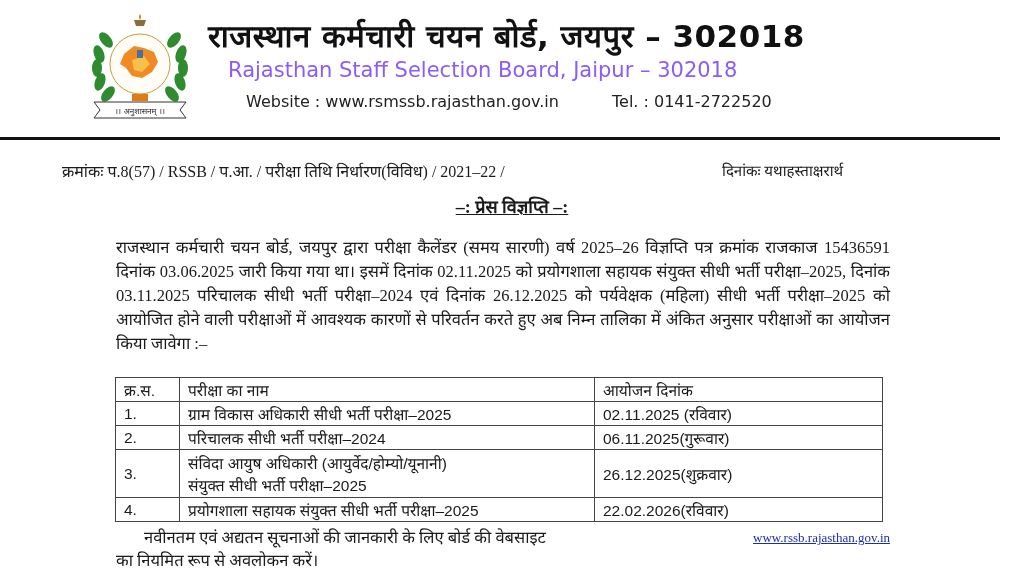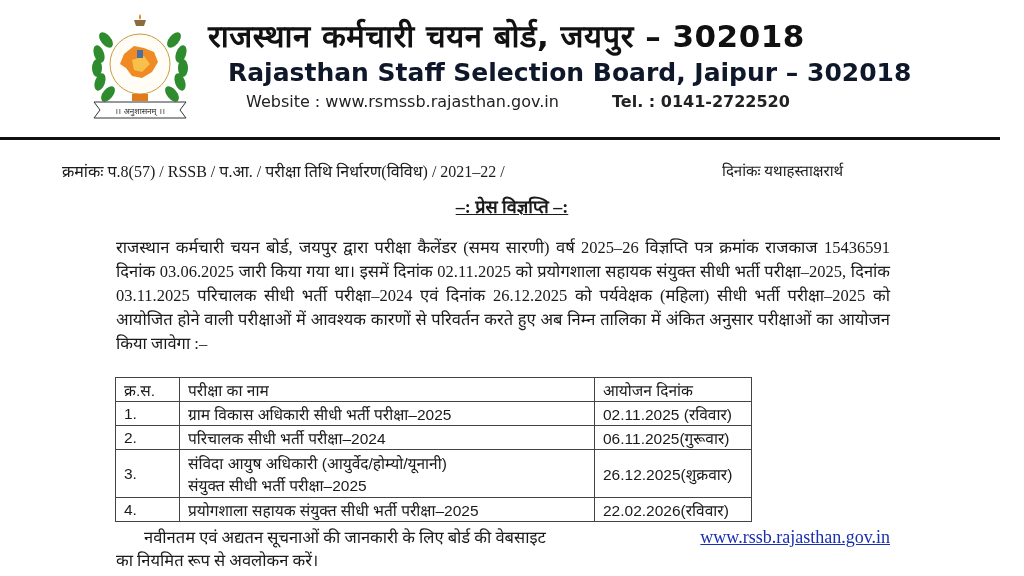--- a/index.html
+++ b/index.html
@@ -1,37 +1,37 @@
 <!DOCTYPE html>
 <html><head>
 <meta charset="utf-8">
 <style>
   html, body { margin:0; padding:0; }
   body { width:1024px; height:576px; background:#ffffff; position:relative; overflow:hidden; color:#1a1a1a; font-family:"Liberation Sans", sans-serif; }
   .abs { position:absolute; }
   .logo { left:84px; top:10px; width:112px; height:112px; }
   .hi-title { left:208px; top:14px; font-size:31px; font-weight:bold; letter-spacing:0.5px; white-space:nowrap; color:#111; font-family:"DejaVu Sans", sans-serif; }
-  .en-title { left:228px; top:58px; font-size:25px; font-weight:bold; white-space:nowrap; color:#0f172a; font-family:"DejaVu Sans", sans-serif; }
+  .en-title { left:228px; top:58px; font-size:21px; font-weight:normal; white-space:nowrap; color:#8b5cf6; font-family:"DejaVu Sans", sans-serif; }
   .website { left:246px; top:92px; font-size:16px; white-space:nowrap; color:#222; font-family:"DejaVu Sans", sans-serif; }
-  .tel { left:612px; top:92px; font-size:16px; white-space:nowrap; color:#222; font-family:"DejaVu Sans", sans-serif;font-weight:bold; }
+  .tel { left:612px; top:92px; font-size:16px; white-space:nowrap; color:#222; font-family:"DejaVu Sans", sans-serif; }
   .rule { left:0; top:137px; width:1000px; height:3px; background:#111; }
   .ref { left:62px; top:160px; font-size:16px; white-space:nowrap; font-family:Liberation Serif, serif; }
   .dated { left:722px; top:160px; font-size:15px; white-space:nowrap; font-family:"Liberation Serif", serif; }
   .press { left:0; width:1024px; top:194px; text-align:center; font-size:18px; font-weight:bold; font-family:"Liberation Serif", serif; }
   .press span { text-decoration:underline;margin-top:16px; }
   .para { left:116px; top:236px; width:774px; font-size:16.5px; line-height:24px; text-align:justify; font-family:"Liberation Serif", serif; }
-  table.sched { position:absolute; left:115px; top:377px; width:637px; border-collapse:collapse; font-family:"Liberation Sans", sans-serif; font-size:15.5px; }
+  table.sched { position:absolute; left:115px; top:377px; width:768px; border-collapse:collapse; font-family:"Liberation Sans", sans-serif; font-size:15.5px; }
   table.sched td { border:1.5px solid #444; padding:0 8px; vertical-align:middle; white-space:nowrap; }
   table.sched tr { height:24px; }
   table.sched tr.tall { height:48px; }
   .c1 { width:47px; }
   .c2 { width:398px; }
   .footer { left:116px; top:526px; width:774px; font-size:16.5px; line-height:23px; font-family:"Liberation Serif", serif; }
   .footer .ind { display:inline-block; width:28px; }
-  .footer a { color:#1a2fb0; text-decoration:underline; font-size:18px; float:right; }
+  .footer a { color:#1a2fb0; text-decoration:underline; font-size:13px; float:right; }
 </style>
 </head>
 <body>
 
 <div class="abs logo">
   <svg width="112" height="112" viewBox="0 0 112 112">
 
     <g fill="#2e8b2e">
       <ellipse cx="22" cy="30" rx="5" ry="9" transform="rotate(-40 22 30)"></ellipse>
       <ellipse cx="15" cy="44" rx="5" ry="9" transform="rotate(-20 15 44)"></ellipse>

